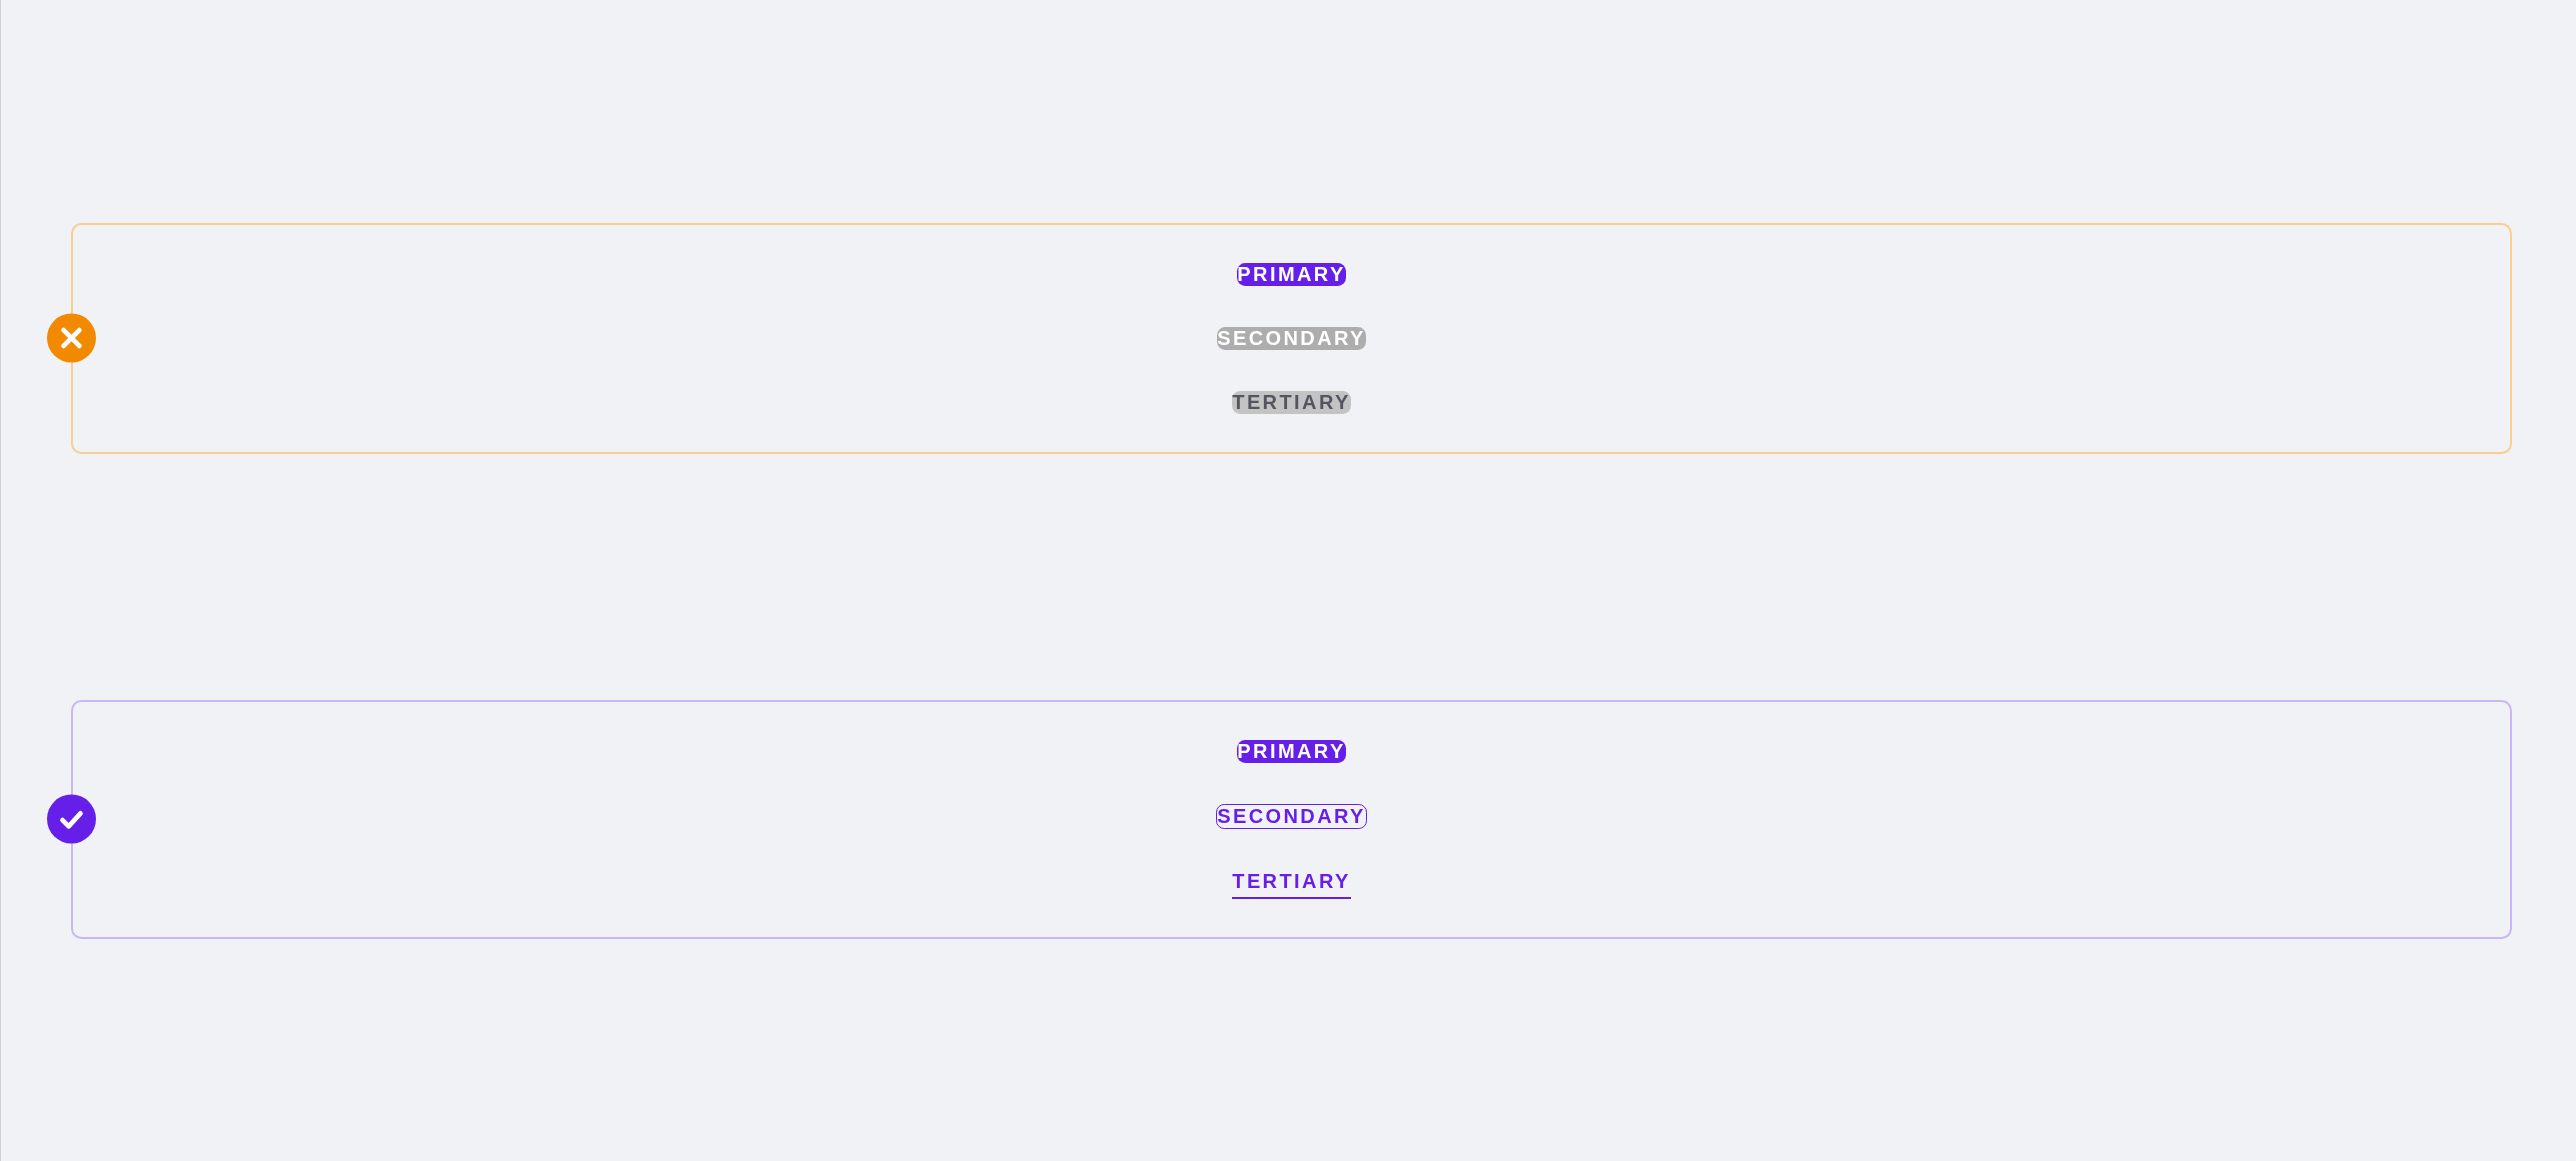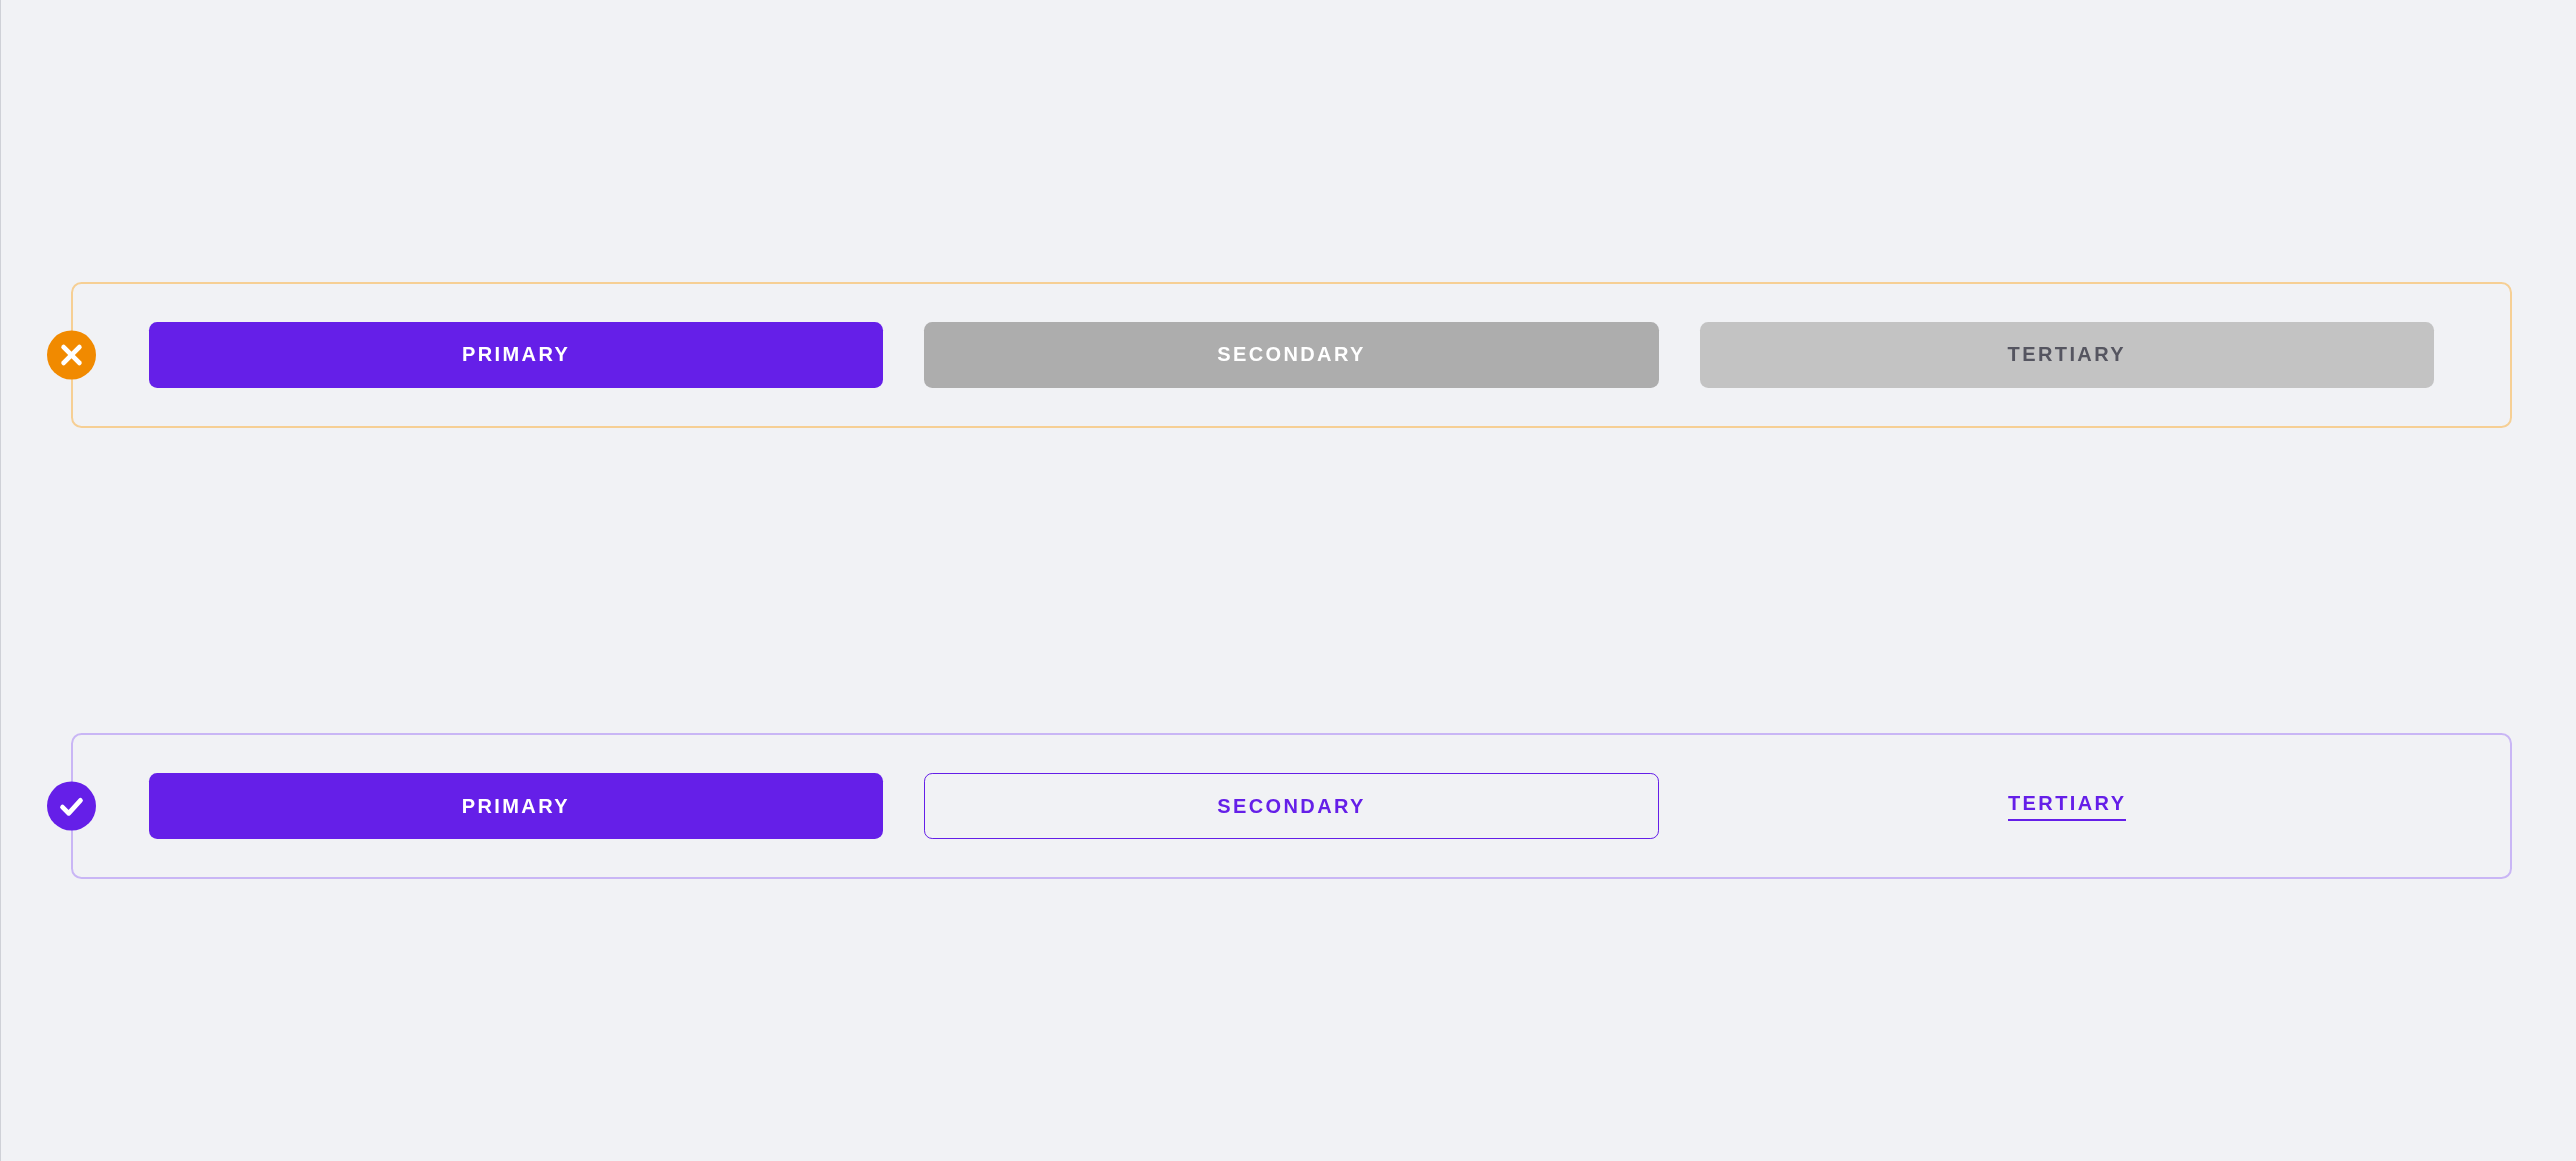--- a/index.html
+++ b/index.html
@@ -30,20 +30,21 @@
 
   .panel {
     position: relative;
     border: 2.3px solid;
     border-radius: 10.5px;
     padding: 38px 76px;
     display: flex;
     gap: 41px;
     justify-content: space-between;
     align-items: center;
+    flex-direction: column;
   }
   .panel-bad  { border-color: var(--orange-border); }
   .panel-good { border-color: var(--purple-border); }
 
   .badge {
     position: absolute;
     left: -26px;
     top: 50%;
     transform: translateY(-50%);
     width: 49px;

